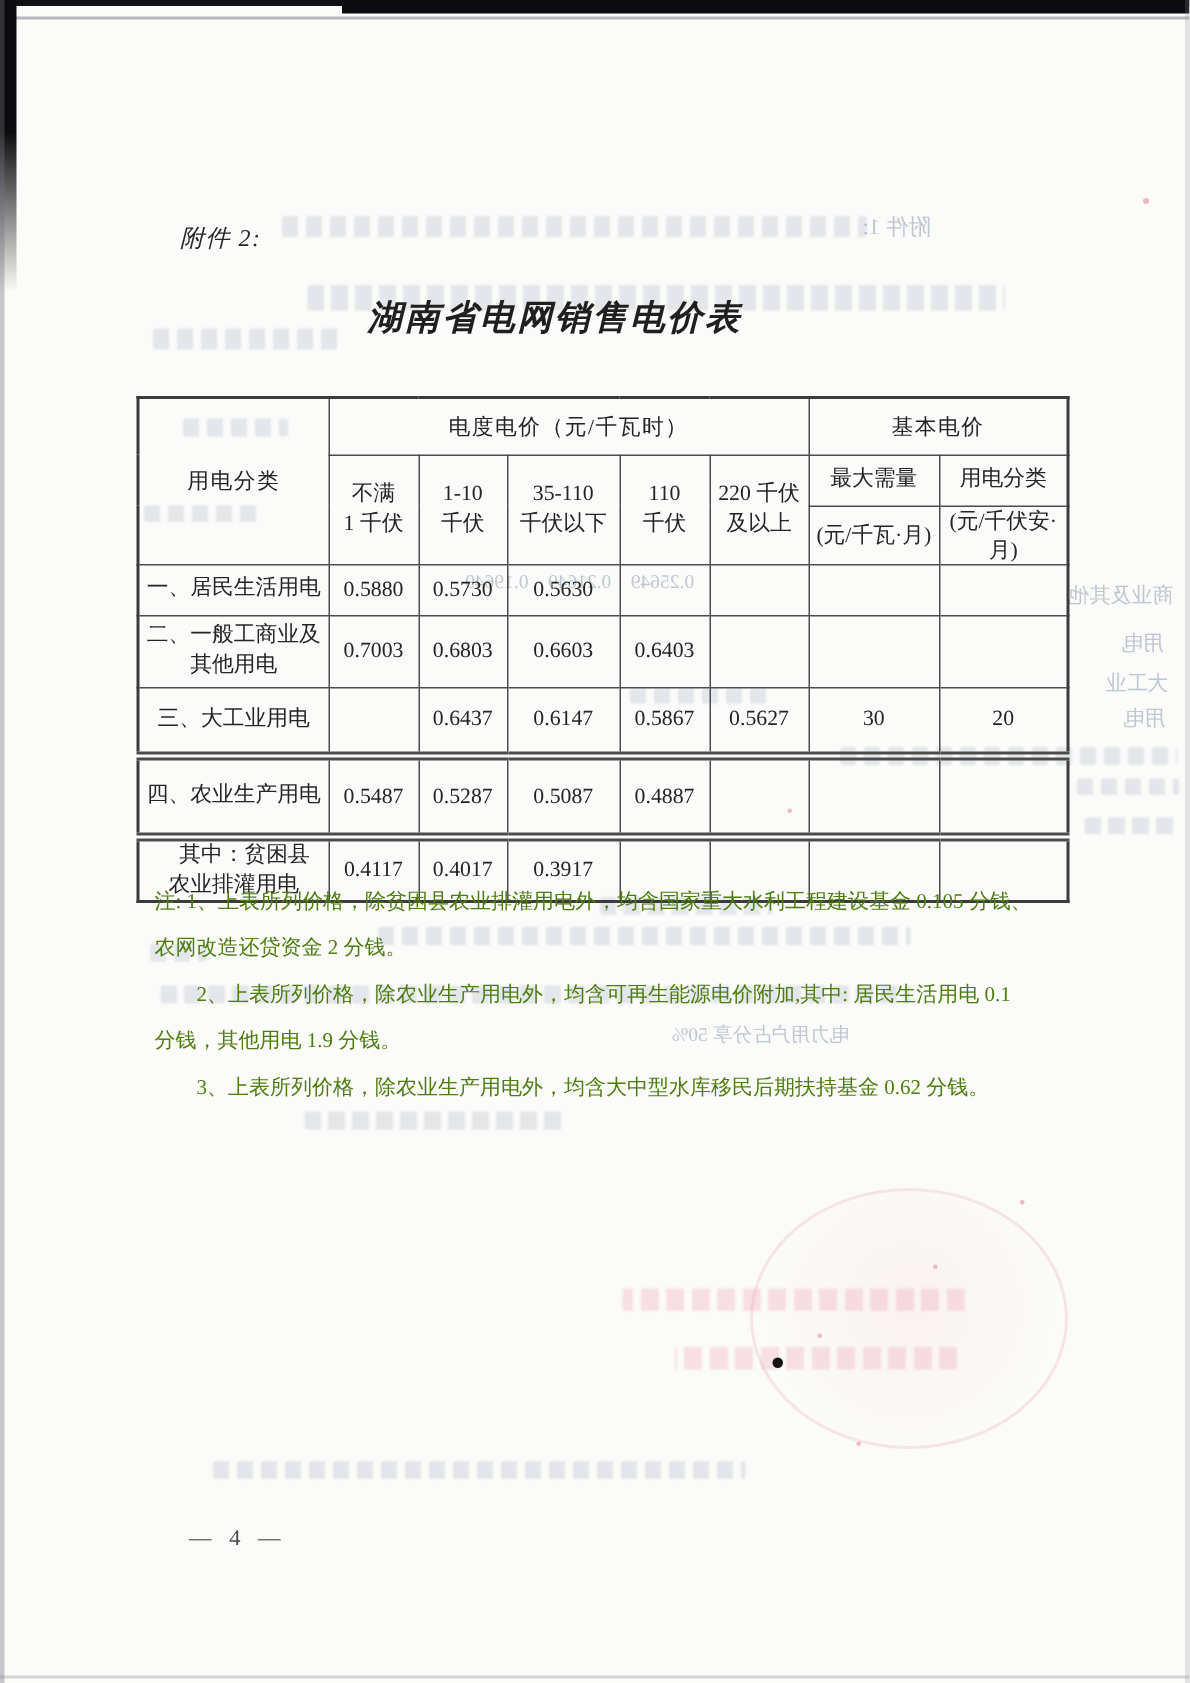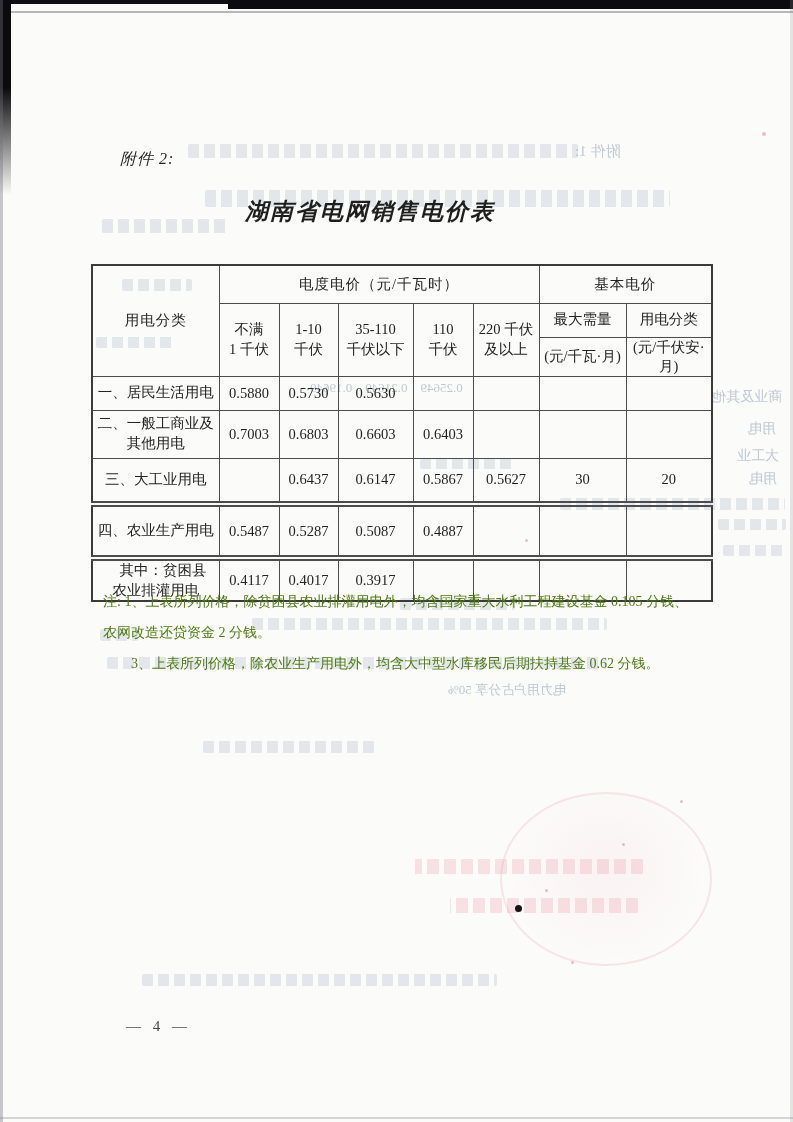--- a/index.html
+++ b/index.html
@@ -191,18 +191,20 @@
         <td></td>
         <td></td>
         <td></td>
       </tr>
     </tbody>
   </table>
 
   <div class="notes">
     <p>注: 1、上表所列价格，除贫困县农业排灌用电外，均含国家重大水利工程建设基金 0.105 分钱、
 农网改造还贷资金 2 分钱。</p>
+    <p>　　2、上表所列价格，除农业生产用电外，均含可再生能源电价附加,其中: 居民生活用电 0.1
+分钱，其他用电 1.9 分钱。</p>
     <p>　　3、上表所列价格，除农业生产用电外，均含大中型水库移民后期扶持基金 0.62 分钱。</p>
   </div>
 
   <div class="pageno">— 4 —</div>
 
 </div>
 
 </body></html>

